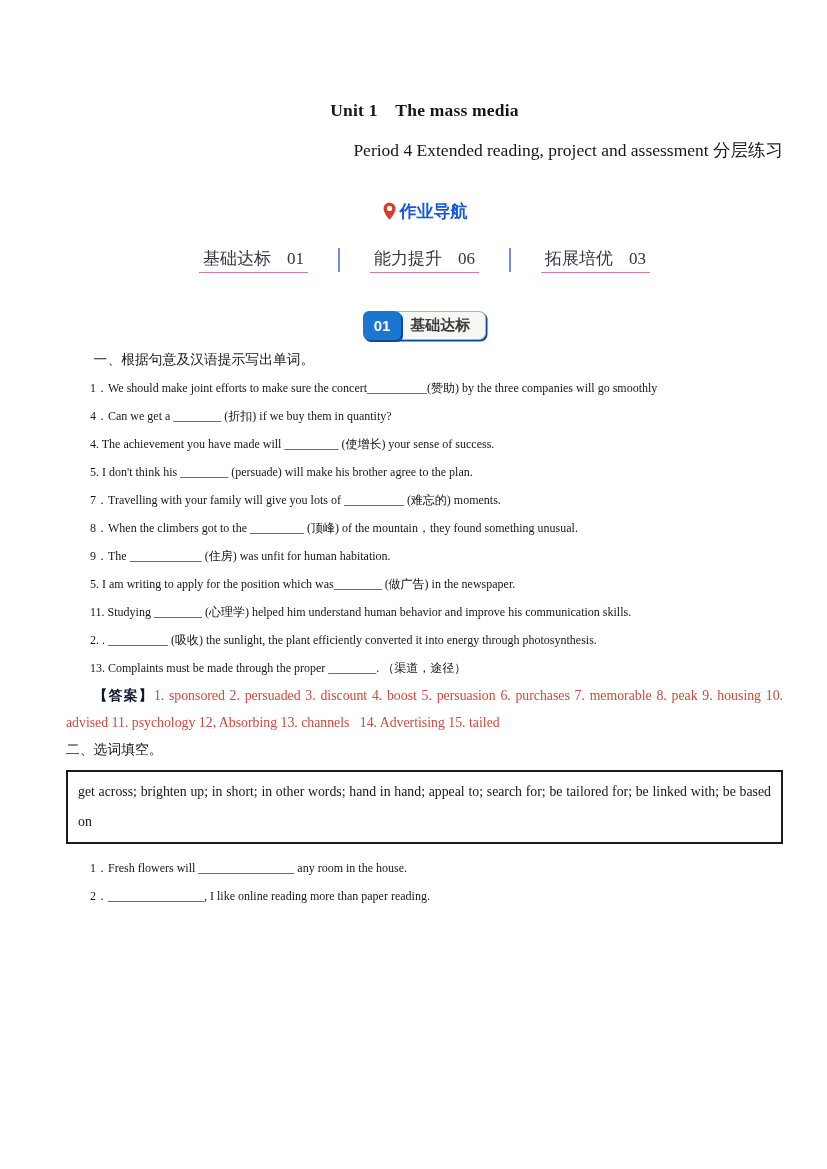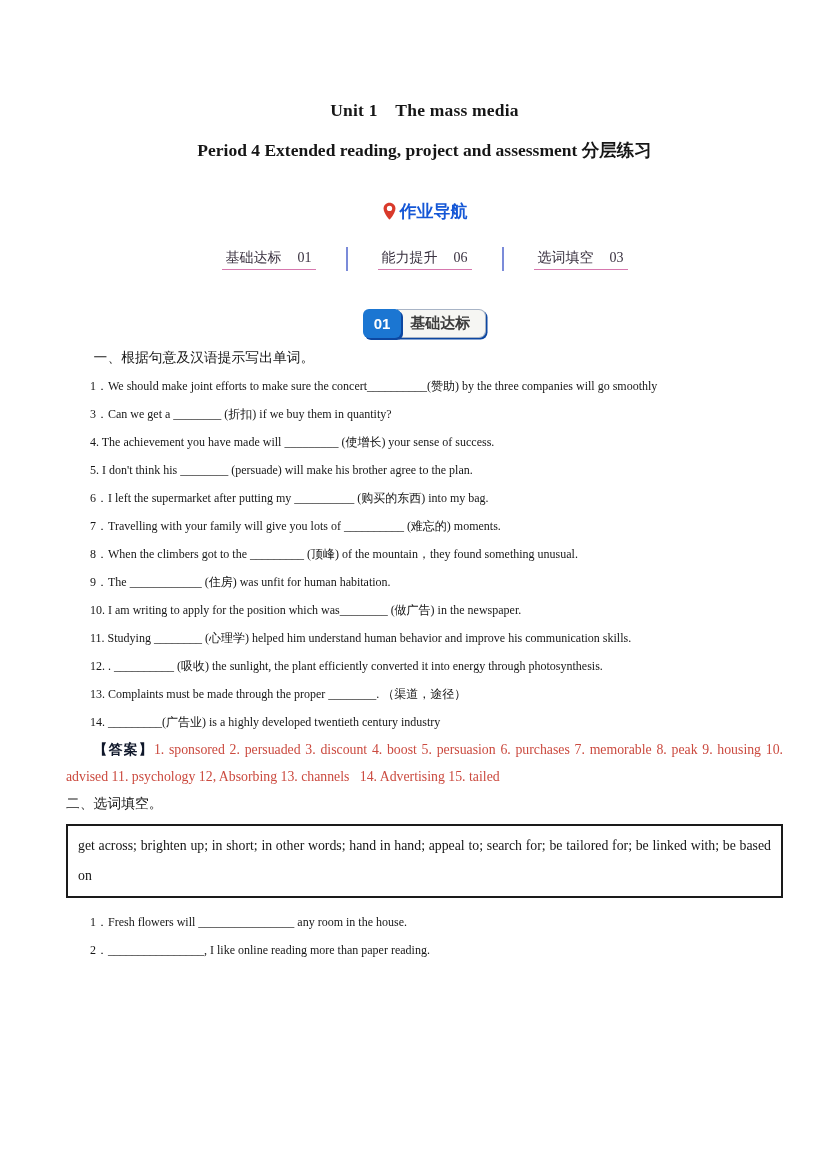--- a/index.html
+++ b/index.html
@@ -7,35 +7,35 @@
     width:827px;height:1169px;background:#ffffff;overflow:hidden;
     font-family:"Liberation Serif","DejaVu Serif",serif;color:#161616;
   }
   .page{padding:100px 44px 0 66px;box-sizing:border-box;}
 
   .title1{
     text-align:center;font-size:17.5px;font-weight:bold;line-height:20px;
     margin:0 0 20px 0;letter-spacing:.2px;
   }
   .title2{
-    text-align:center;font-size:17.5px;font-weight:bold;line-height:20px;
+    text-align:right;font-size:17.5px;font-weight:normal;line-height:20px;
     margin:0 0 40px 0;
   }
 
   .nav-header{
     display:flex;justify-content:center;gap:3px;
     color:#1557d6;font-weight:bold;font-size:17px;
     font-family:"Liberation Sans","DejaVu Sans",sans-serif;
     margin:0 0 24px 0;
   }
   .pin{display:inline-flex;align-items:center;}
 
   .nav-links{
     display:flex;justify-content:center;align-items:center;
-    margin:0 0 38px 0;font-size:14px;
+    margin:0 0 38px 0;font-size:17px;
   }
   .nav-link{
     color:#3a3240;text-decoration:none;
     border-bottom:1.5px solid #d678ae;padding:0 4px 2px 4px;cursor:pointer;
   }
   .nav-link .num{margin-left:16px;}
   .nav-divider{width:2px;height:24px;background:#7b8bd9;margin:0 30px;}
 
   .badge-row{display:flex;justify-content:center;margin:0 0 6px 0;}
   .badge{display:inline-flex;align-items:stretch;
@@ -85,45 +85,43 @@
       </svg>
     </span>
     <span>作业导航</span>
   </div>
 
   <div class="nav-links">
     <a class="nav-link"><span>基础达标</span><span class="num">01</span></a>
     <span class="nav-divider"></span>
     <a class="nav-link"><span>能力提升</span><span class="num">06</span></a>
     <span class="nav-divider"></span>
-    <a class="nav-link"><span>选词填空</span><span class="num">03</span></a>
+    <a class="nav-link"><span>拓展培优</span><span class="num">03</span></a>
   </div>
 
   <div class="badge-row">
     <div class="badge">
       <span class="badge-num">01</span>
       <span class="badge-label">基础达标</span>
     </div>
   </div>
 
   <p class="sec-heading">一、根据句意及汉语提示写出单词。</p>
 
   <p class="item">1．We should make joint efforts to make sure the concert__________(赞助) by the three companies will go smoothly</p>
-  <p class="item">3．Can we get a ________ (折扣) if we buy them in quantity?</p>
+  <p class="item">4．Can we get a ________ (折扣) if we buy them in quantity?</p>
   <p class="item">4. The achievement you have made will _________ (使增长) your sense of success.</p>
   <p class="item">5. I don't think his ________ (persuade) will make his brother agree to the plan.</p>
-  <p class="item">6．I left the supermarket after putting my __________ (购买的东西) into my bag.</p>
   <p class="item">7．Travelling with your family will give you lots of __________ (难忘的) moments.</p>
   <p class="item">8．When the climbers got to the _________ (顶峰) of the mountain，they found something unusual.</p>
   <p class="item">9．The ____________ (住房) was unfit for human habitation.</p>
-  <p class="item">10. I am writing to apply for the position which was________ (做广告) in the newspaper.</p>
+  <p class="item">5. I am writing to apply for the position which was________ (做广告) in the newspaper.</p>
   <p class="item">11. Studying ________ (心理学) helped him understand human behavior and improve his communication skills.</p>
-  <p class="item">12. . __________ (吸收) the sunlight, the plant efficiently converted it into energy through photosynthesis.</p>
+  <p class="item">2. . __________ (吸收) the sunlight, the plant efficiently converted it into energy through photosynthesis.</p>
   <p class="item">13. Complaints must be made through the proper ________. （渠道，途径）</p>
-  <p class="item">14.  _________(广告业) is a highly developed twentieth century industry</p>
 
   <p class="answer"><span class="answer-label">【答案】</span><span>1. sponsored 2. persuaded 3. discount 4. boost 5. persuasion 6. purchases 7. memorable 8. peak 9. housing 10. advised 11. psychology 12, Absorbing 13. channels   14. Advertising 15. tailed</span></p>
 
   <p class="sec2-heading">二、选词填空。</p>
 
   <div class="word-bank">get across; brighten up; in short; in other words; hand in hand; appeal to; search for; be tailored for; be linked with; be based on</div>
 
   <p class="item">1．Fresh flowers will ________________ any room in the house.</p>
   <p class="item">2．________________, I like online reading more than paper reading.</p>
 

